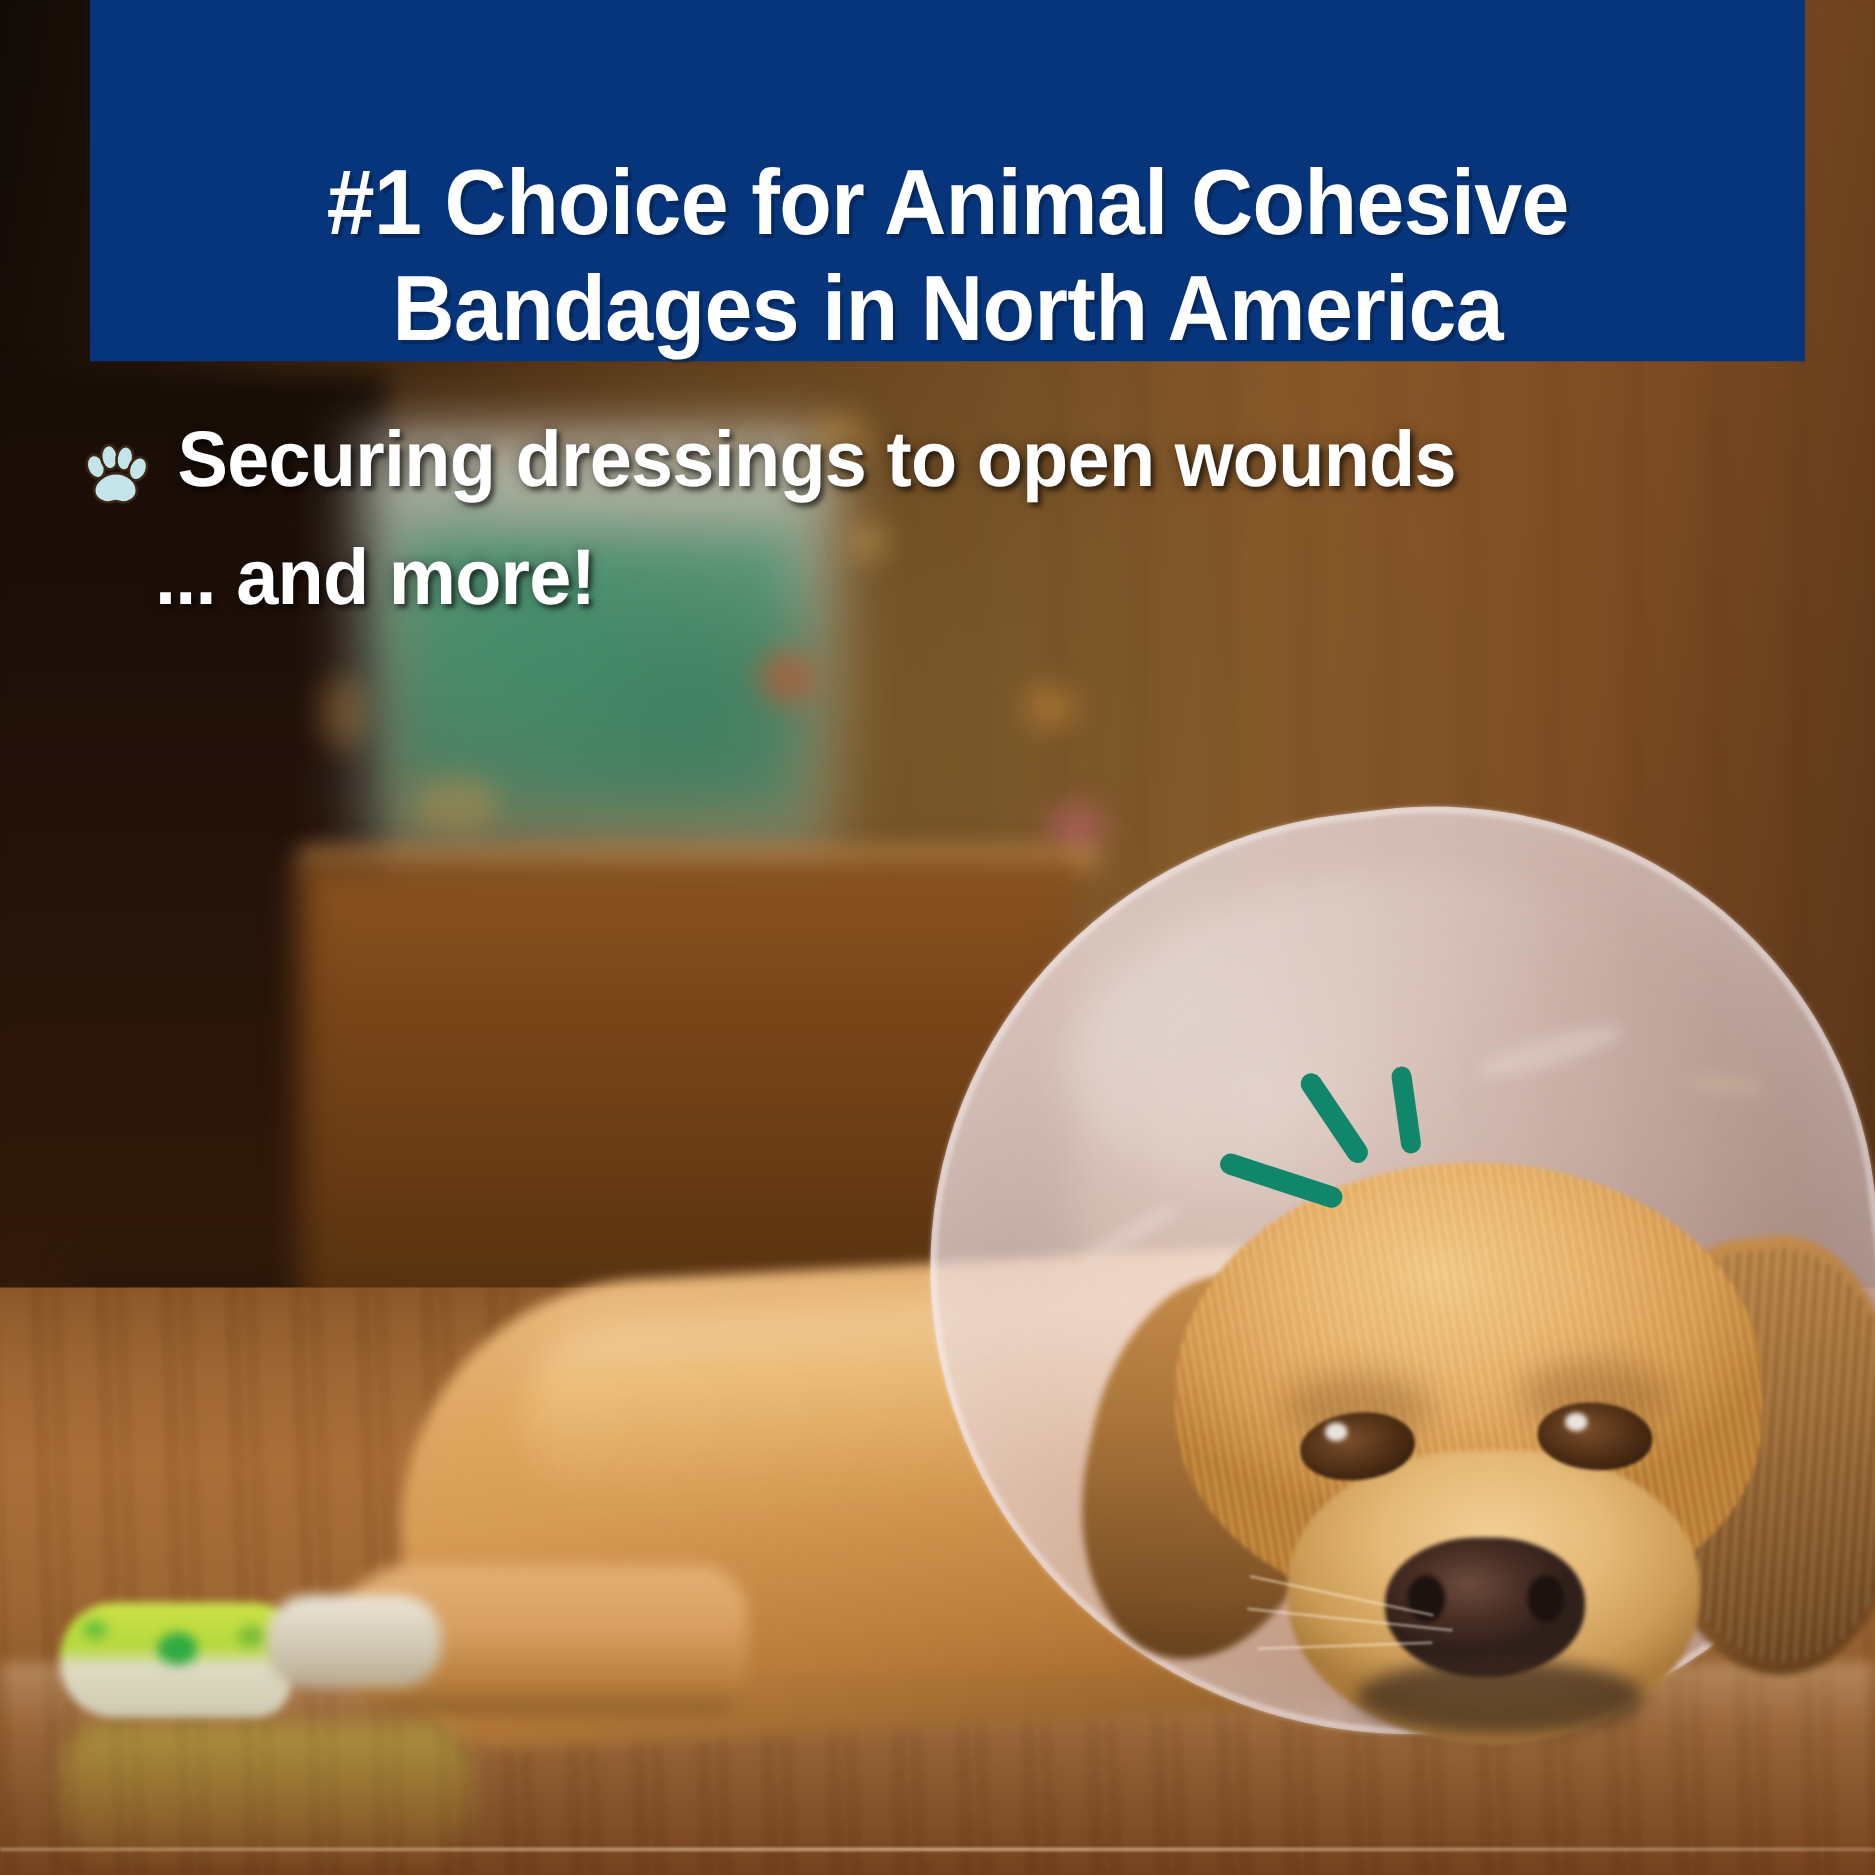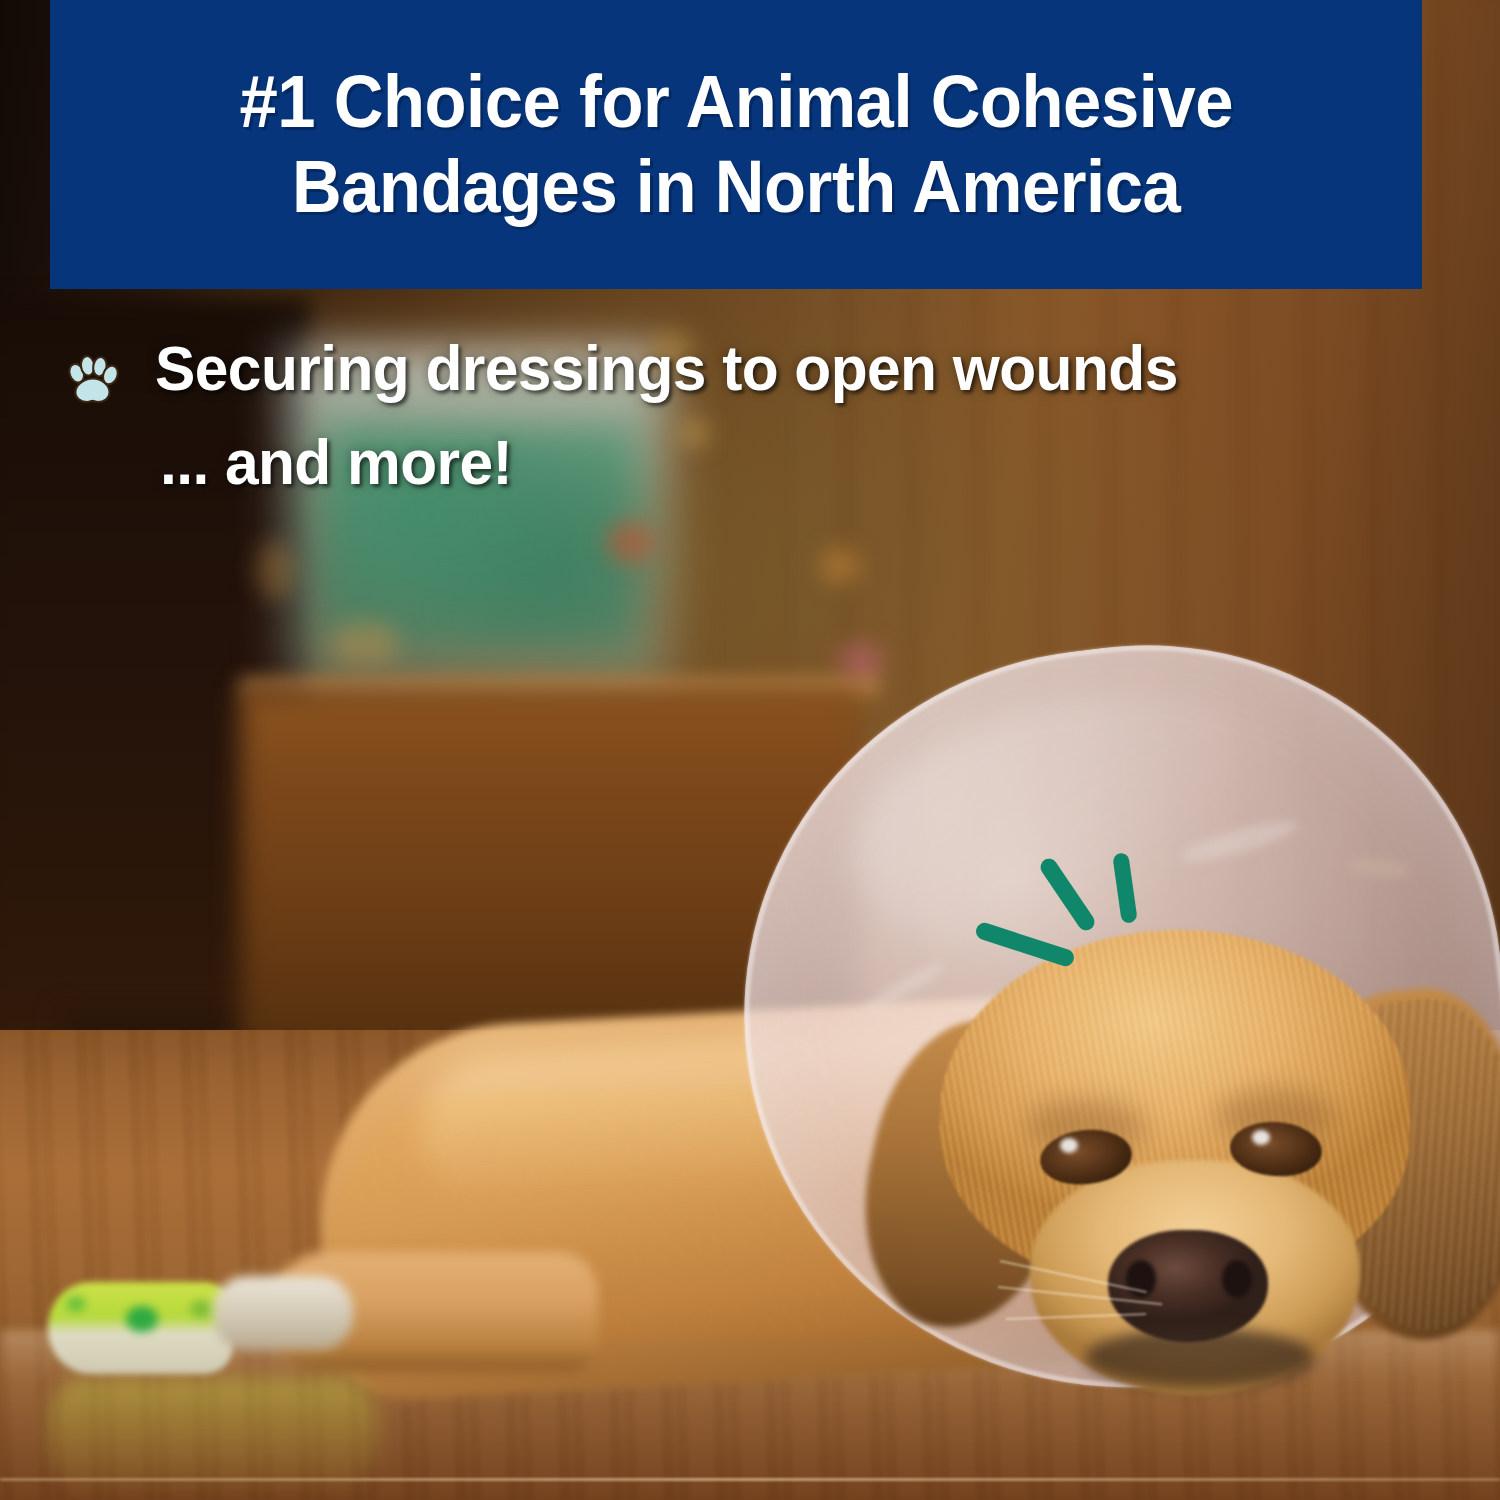--- a/index.html
+++ b/index.html
@@ -278,23 +278,23 @@
   }
 
   
   .dash{position:absolute;background:#10876a;border-radius:9px;}
   .dash.d1{left:974px;top:936px;width:102px;height:17px;transform:rotate(18deg);}
   .dash.d2{left:1026px;top:886px;width:83px;height:17px;transform:rotate(56deg);}
   .dash.d3{left:1090px;top:880px;width:70px;height:16px;transform:rotate(82deg);}
 
   
   .banner{
-    position:absolute;left:50px;top:0;width:1372px;height:289px;
+    position:absolute;left:72px;top:0;width:1372px;height:289px;
     background:#06357c;
-    display:flex;align-items:center;justify-content:center;
+    display:flex;align-items:flex-end;justify-content:center;
     z-index:20;
   }
   .banner-title{
     color:#ffffff;
     font-family:"Liberation Sans", sans-serif;
     font-weight:700;
     font-size:74px;
     line-height:1.14;
     letter-spacing:-.5px;
     text-align:center;
@@ -302,39 +302,39 @@
     text-shadow:3px 3px 0 rgba(0,0,0,.22);
     padding:0 26px;
     white-space:pre-line;
   }
 
   
   .bullets{
     position:absolute;left:64px;top:330px;width:1420px;z-index:15;
   }
   .bullet-row{
-    display:flex;align-items:flex-start;gap:35px;margin-bottom:14px;text-align:right;
+    display:flex;align-items:flex-start;gap:22px;margin-bottom:14px;text-align:right;
   }
   .paw{
     flex:0 0 auto;width:56px;height:56px;margin-top:24px;
   }
   .bullet-text{
     color:#ffffff;
     font-family:"Liberation Sans", sans-serif;
     font-weight:700;
     font-size:63px;
     line-height:1.21;
     letter-spacing:-.6px;
     transform:scaleX(.96);
     transform-origin:left center;
     text-shadow:3px 3px 4px rgba(0,0,0,.55), 0 0 12px rgba(0,0,0,.35);
     white-space:pre-line;
   }
   .bullet-row.indent{margin-left:82px;}
-  .bullet-row.indent2{margin-left:96px;margin-top:8px;}
+  .bullet-row.indent2{margin-left:60px;margin-top:8px;}
 </style>
 </head>
 <body>
 
 <div id="stage">
 
   <div class="photo">
     <div class="bg-base"></div>
     <div class="bg-planks"></div>
     <div class="bg-cab-left"></div>

